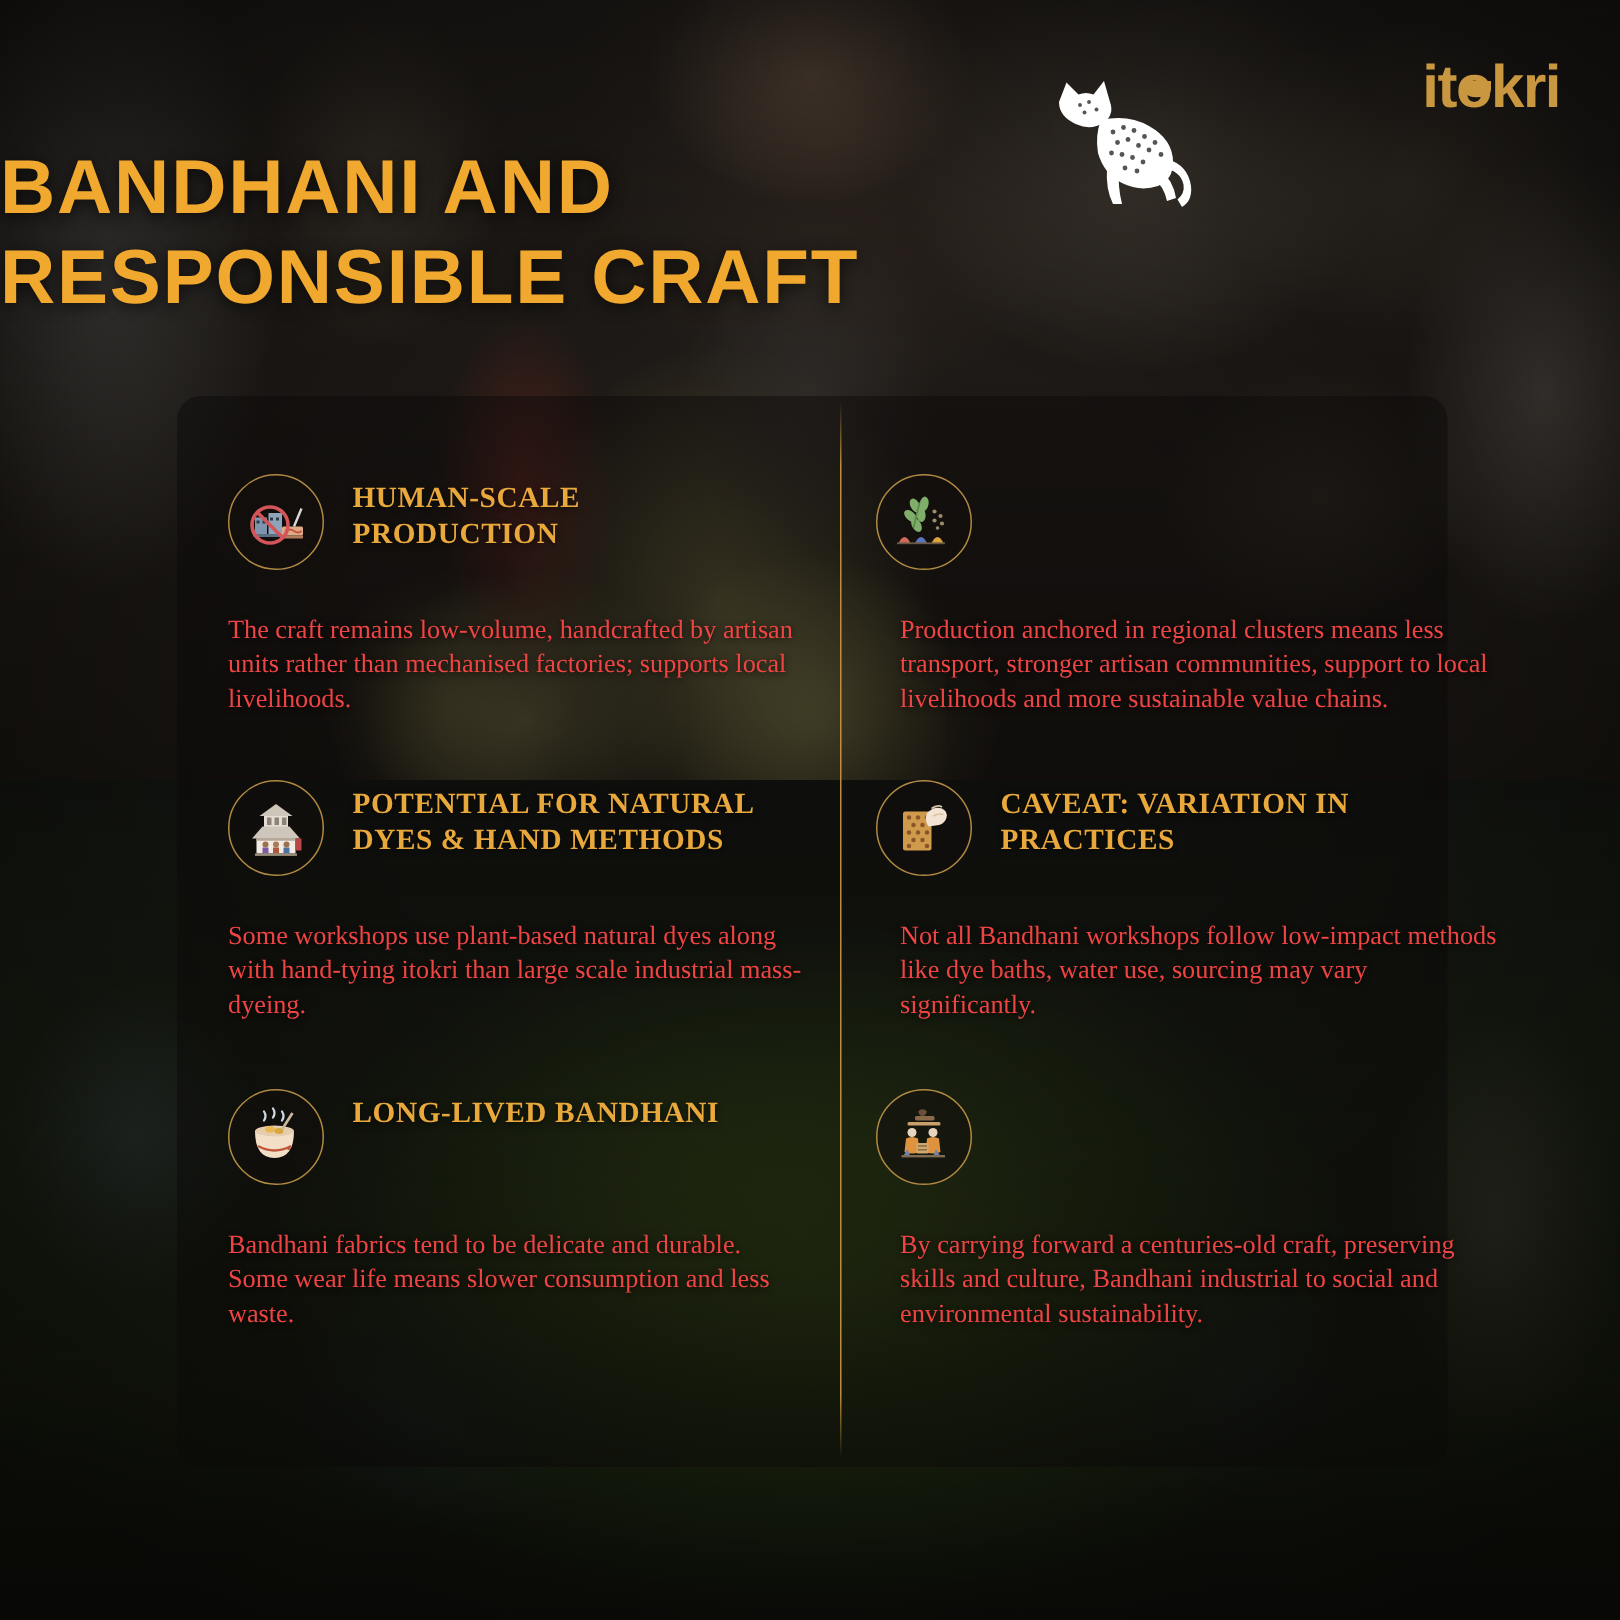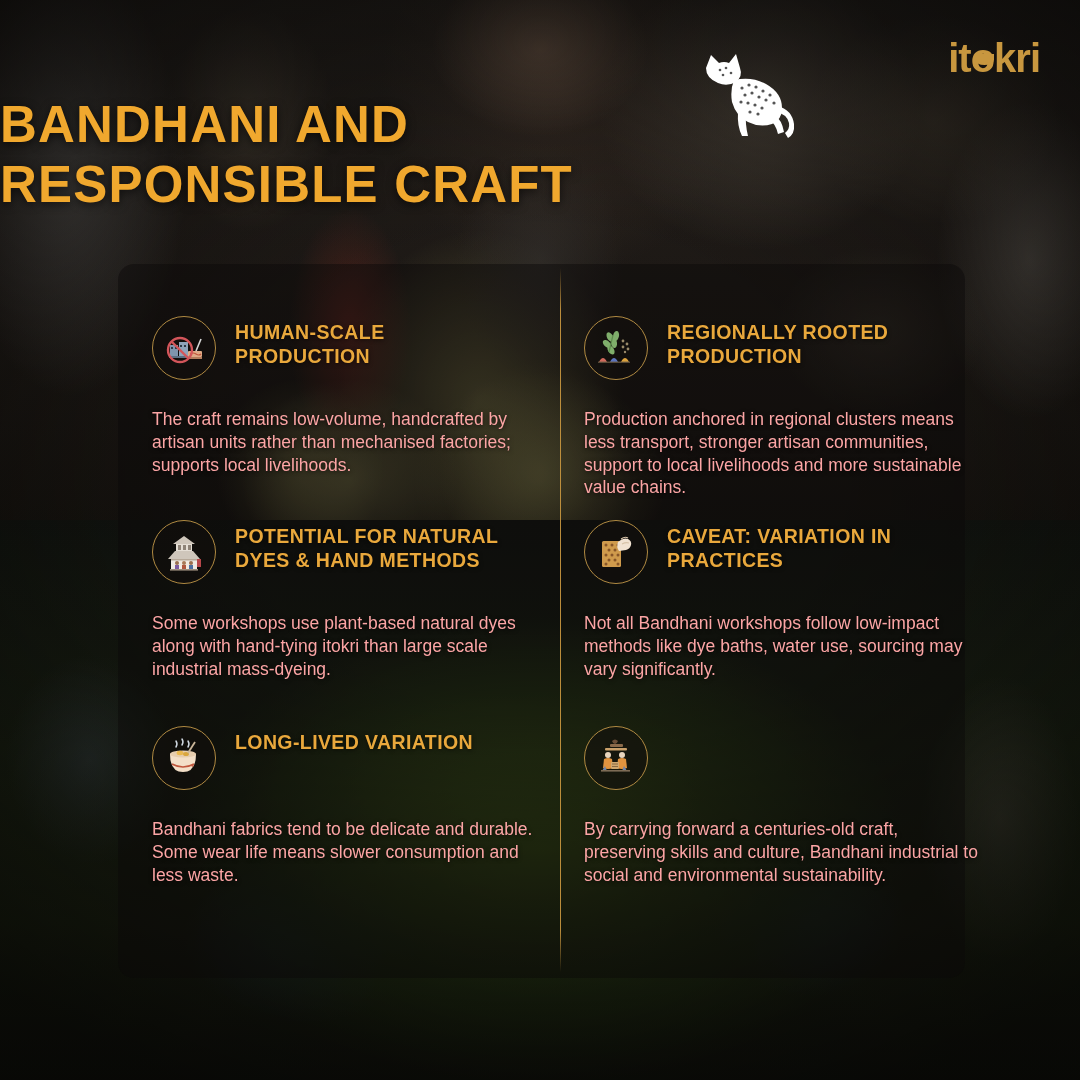--- a/index.html
+++ b/index.html
@@ -151,21 +151,21 @@
     z-index: 21;
   }
 
   
   .grid {
     position: absolute;
     left: 0; top: 0;
     width: 1080px; height: 1080px;
     z-index: 25;
   }
-  .item { position: absolute; }
+  .item { position: absolute; font-family: Liberation Serif, serif; }
 
   .item-head {
     display: flex;
     align-items: flex-start;
   }
   .icon-circle {
     flex: 0 0 auto;
     width: 64px; height: 64px;
     border-radius: 50%;
     border: 1.5px solid #b08a42;
@@ -183,34 +183,34 @@
     letter-spacing: .4px;
     line-height: 1.22;
     color: #e9a83c;
     text-shadow: 0 1px 4px rgba(0,0,0,.6);
     max-width: 260px;
   }
   .item-body {
     margin-top: 28px;
     font-size: 17.5px;
     line-height: 1.30;
-    color: #fca5a5;
+    color: #ef4444;
     text-shadow: 0 1px 4px rgba(0,0,0,.7);
     max-width: 390px;
   }
 
   
   .col-left  { left: 152px; }
   .col-right { left: 584px; }
   .row-1 { top: 316px; }
   .row-2 { top: 520px; }
   .row-3 { top: 726px; }
 
   .col-left  .item-body { margin-left: 0px; max-width: 385px; }
-  .col-right .item-body { margin-left: 0px; max-width: 400px; }
+  .col-right .item-body { margin-left: 16px; max-width: 400px; }
   .col-left  .item-title { max-width: 270px; }
   .col-right .item-title { max-width: 290px; }
 </style>
 </head>
 <body>
 
 <div id="poster">
 
   <div class="bg-photo">
     <div class="bg-upper"></div>
@@ -321,21 +321,20 @@
                 <circle cx="35" cy="24" r="1.4"></circle>
               <circle cx="32" cy="27" r="1.2"></circle>
             </g>
 
             <path d="M6 37 q4 -8 8 0 z" fill="#d06a5c"></path>
             <path d="M17 37 q4 -8 8 0 z" fill="#5c74bd"></path>
             <path d="M28 37 q4 -8 8 0 z" fill="#dba23e"></path>
             <rect x="5" y="36.6" width="32" height="1.2" fill="#6a5a44"></rect>
           </svg>
         </div>
-        <div class="item-title">REGIONALLY ROOTED PRODUCTION</div>
       </div>
       <div class="item-body">Production anchored in regional clusters means less transport, stronger artisan communities, support to local livelihoods and more sustainable value chains.</div>
     </div>
 
     <div class="item col-left row-2">
       <div class="item-head">
         <div class="icon-circle">
           <svg width="46" height="46" viewBox="0 0 46 46">
 
             <path d="M12 15 L23 7 L34 15 Z" fill="#cfc6bb"></path>
@@ -412,21 +411,21 @@
 
             <ellipse cx="19" cy="18" rx="3.4" ry="2.2" fill="#e9b84f"></ellipse>
             <ellipse cx="25" cy="19" rx="3" ry="2" fill="#d9a63d"></ellipse>
 
             <line x1="27" y1="18" x2="34" y2="7" stroke="#cbb79a" stroke-width="1.8"></line>
 
             <path d="M11 29 q11 6 22 0" stroke="#c0563c" stroke-width="1.6" fill="none"></path>
             <path d="M30 31 l3 -2 l-1 3 z" fill="#c0563c"></path>
           </svg>
         </div>
-        <div class="item-title">LONG-LIVED VARIATION</div>
+        <div class="item-title">LONG-LIVED BANDHANI</div>
       </div>
       <div class="item-body">Bandhani fabrics tend to be delicate and durable. Some wear life means slower consumption and less waste.</div>
     </div>
 
     <div class="item col-right row-3">
       <div class="item-head">
         <div class="icon-circle">
           <svg width="46" height="46" viewBox="0 0 46 46">
 
             <rect x="17" y="9" width="13" height="3" rx="1" fill="#8a6a4a"></rect>

